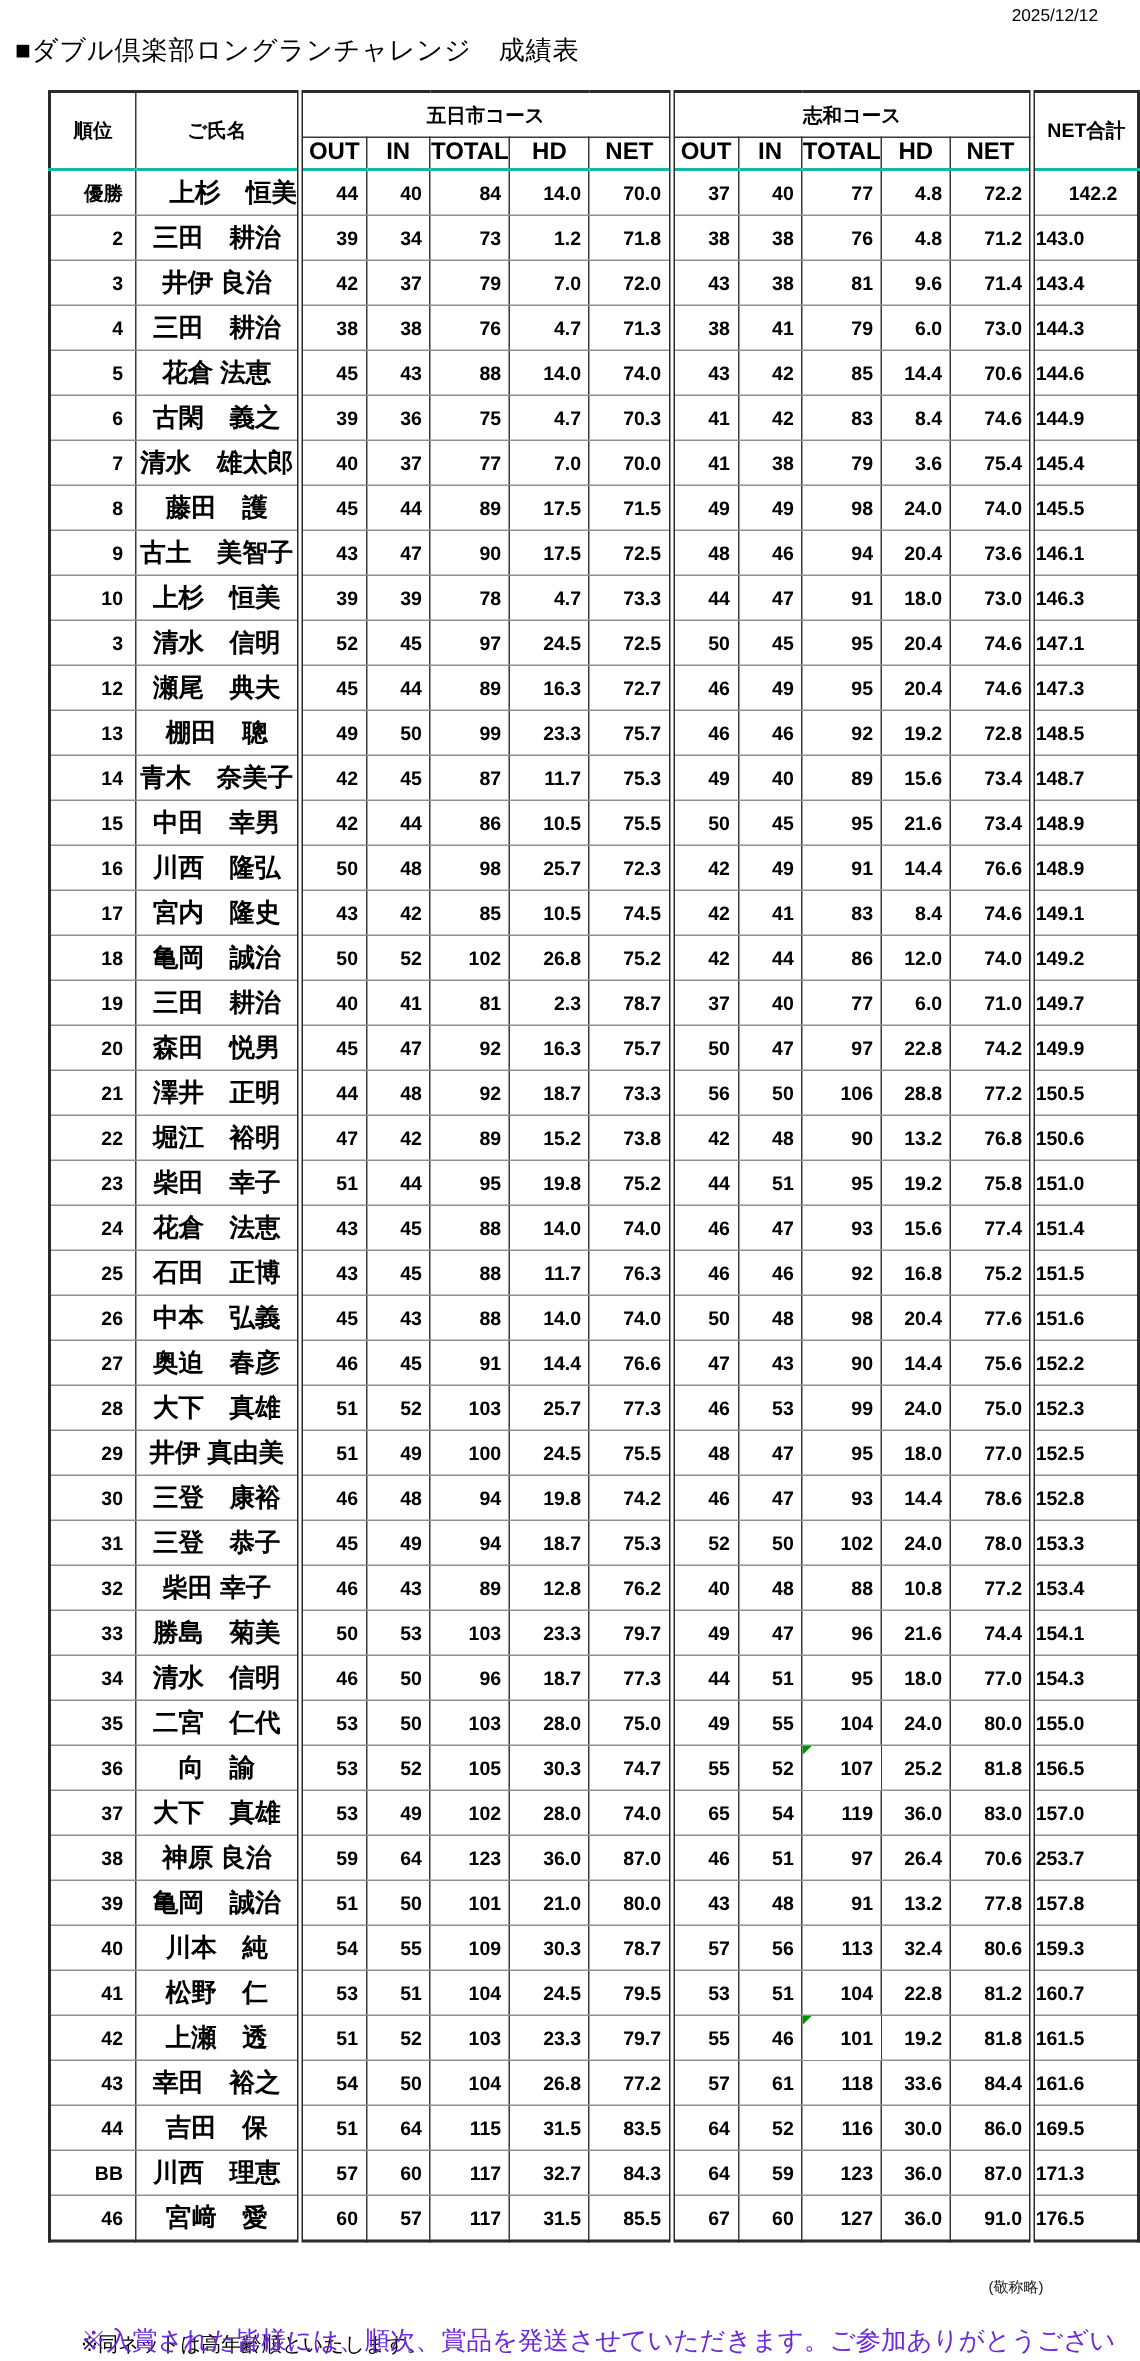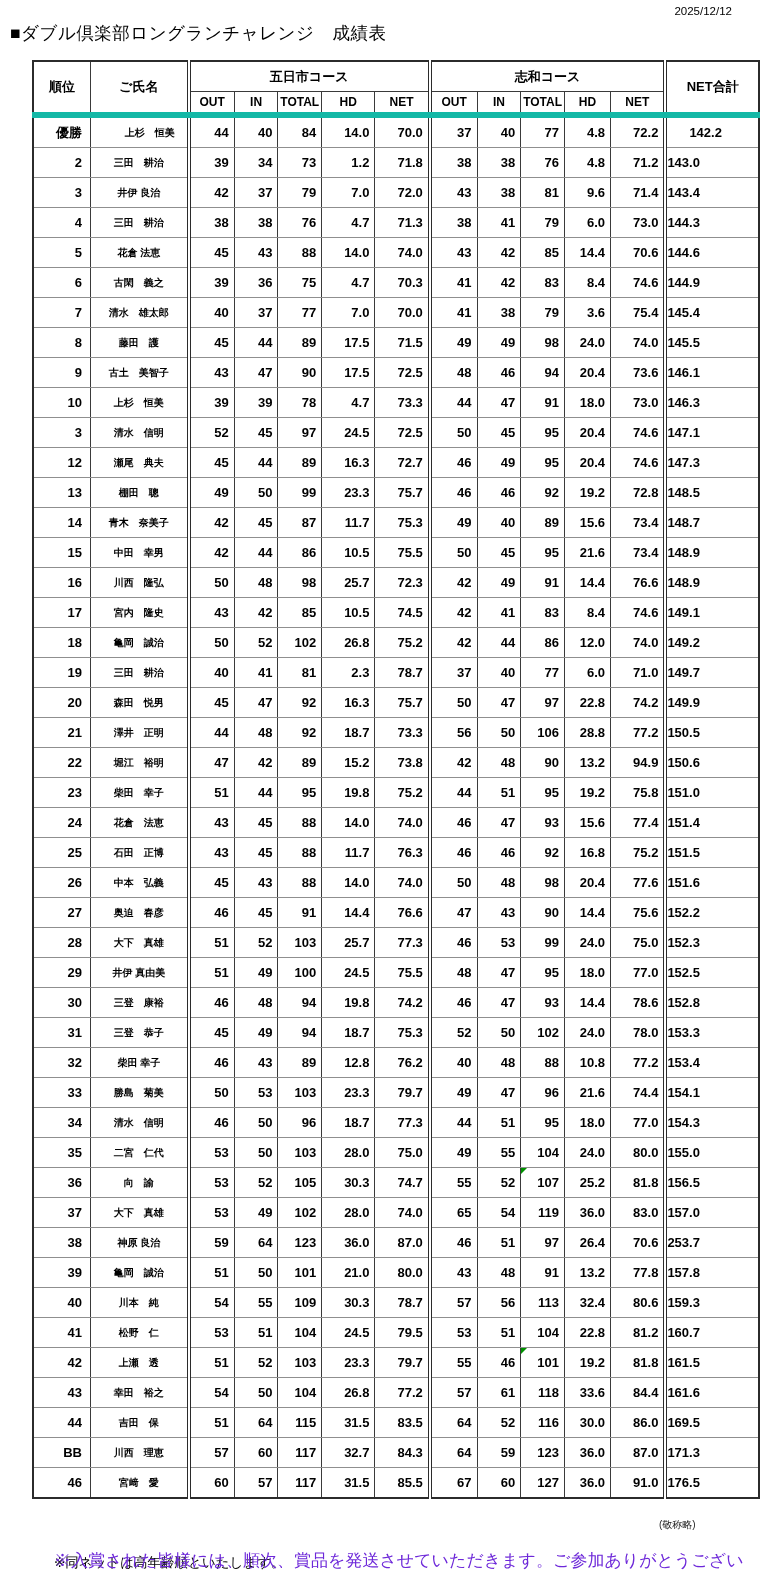--- a/index.html
+++ b/index.html
@@ -20,31 +20,31 @@
   col.c-rank{width:44px;}  col.c-name{width:103px;}
   col.c-io{width:46px;} col.c-i{width:44px;}
   col.c-so{width:48px;} col.c-s{width:44px;} col.c-sn{width:46px;}
   col.c-tot{width:99px;}
 
   th{
     border:1px solid #3a3a3a;font-weight:bold;color:#000;
     padding:0;text-align:center;background:#fff;
   }
   .row1 th{height:29px;font-size:13px;}
-  .row2 th{height:20px;font-size:12px;}
+  .row2 th{height:20px;font-size:16px;}
   td{
     border-left:1px solid #3a3a3a;border-right:1px solid #3a3a3a;
     border-top:1px solid #8f8f8f;border-bottom:1px solid #8f8f8f;
     height:29px;padding:0;font-size:13px;color:#000;background:#fff;
     white-space:nowrap;overflow:hidden;
   }
-  tbody tr:first-child td{border-top:6px solid #14b8a6;padding-left:22px;}
+  tbody tr:first-child td{border-top:2px solid #14b8a6;padding-left:22px;}
   .dbl{border-left:4px double #2b2b2b !important;}
   td.rank{text-align:right;padding-right:8px;}
-  td.name{text-align:center;font-size:10px;}
+  td.name{text-align:center;font-size:17px;}
   td.num{text-align:right;padding-right:5px;}
   td.nettotal{text-align:left;padding-right:10px;font-size:13px;}
   td.marker{position:relative;}
   td.marker::before{
     content:"";position:absolute;top:0;left:0;width:0;height:0;
     border-top:6px solid #009100;border-right:6px solid transparent;
   }
   .note1{position:absolute;top:1554px;left:54px;font-size:13.5px;color:#000;text-align:center;}
   .keisho{position:absolute;top:1518px;left:659px;font-size:10px;color:#222;}
   .note2{position:absolute;top:1549px;left:54px;font-size:17px;color:#6d28d9;font-family:Liberation Mono, monospace;}
@@ -413,21 +413,21 @@
     <td class="name">堀江　裕明</td>
     <td class="num dbl">47</td>
     <td class="num">42</td>
     <td class="num">89</td>
     <td class="num">15.2</td>
     <td class="num">73.8</td>
     <td class="num dbl">42</td>
     <td class="num">48</td>
     <td class="num">90</td>
     <td class="num">13.2</td>
-    <td class="num">94.9</td>
+    <td class="num">76.8</td>
     <td class="nettotal dbl">150.6</td>
   </tr>
       <tr>
     <td class="rank">23</td>
     <td class="name">柴田　幸子</td>
     <td class="num dbl">51</td>
     <td class="num">44</td>
     <td class="num">95</td>
     <td class="num">19.8</td>
     <td class="num">75.2</td>

